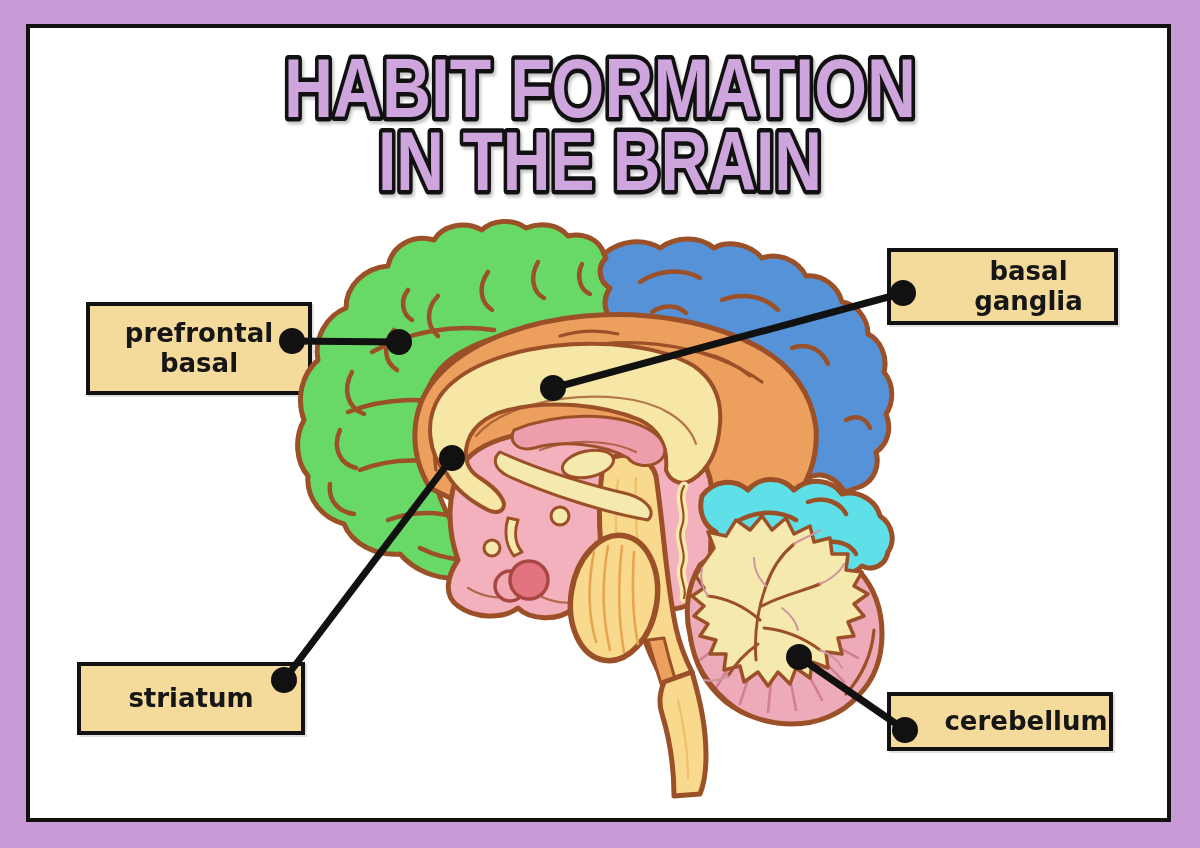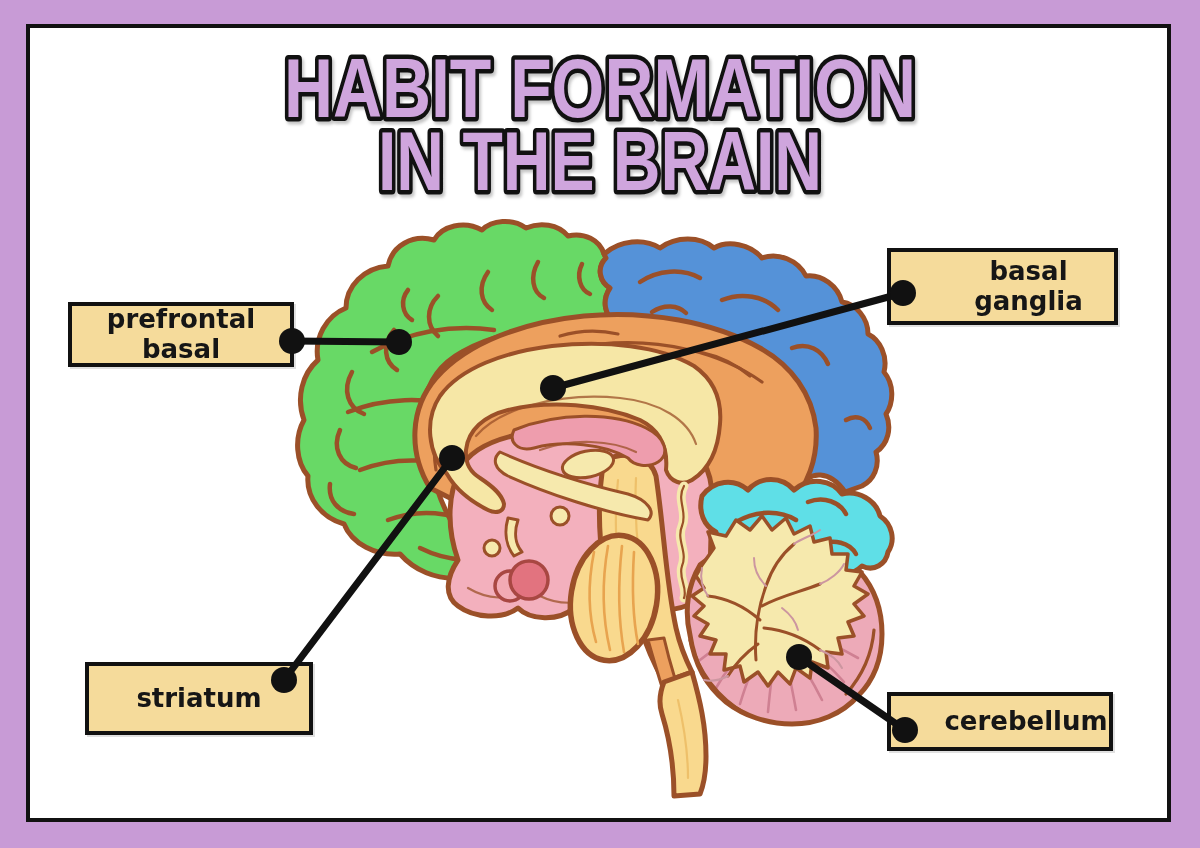--- a/index.html
+++ b/index.html
@@ -9,23 +9,23 @@
         border:4px solid var(--ink_black,#111);}
   .scene{position:absolute;left:0;top:0;width:1200px;height:848px;z-index:3;pointer-events:none;}
   .label-box{position:absolute;z-index:2;background:var(--label_tan,#f5db9b);
              border:4px solid var(--ink_black,#111);box-sizing:border-box;
              display:flex;flex-direction:column;justify-content:center;
              color:#161616;font-weight:bold;font-size:26px;line-height:1.12;
              box-shadow:2px 2px 0 rgba(0,0,0,0.12);}
   .label-box .txt{width:100%;text-align:center;}
   .label-box.left-dot{padding-left:52px;}
   .label-box.left-dot .txt{text-align:center;}
-  #label-prefrontal{left:68px;top:302px;width:226px;height:65px;align-items:center;}
+  #label-prefrontal{left:86px;top:302px;width:226px;height:93px;align-items:center;}
   #label-basal{left:887px;top:248px;width:231px;height:77px;}
-  #label-striatum{left:85px;top:662px;width:228px;height:73px;}
+  #label-striatum{left:77px;top:662px;width:228px;height:73px;}
   #label-cerebellum{left:887px;top:692px;width:226px;height:59px;}
   
   .f-green{fill:var(--green);} .f-blue{fill:var(--blue);} .f-cyan{fill:var(--cyan);}
   .f-orange{fill:var(--orange);} .f-cream{fill:var(--cream);} .f-pink{fill:var(--pink);}
   .f-pinkd{fill:var(--pink_dark);} .f-red{fill:var(--red);} .f-red2{fill:var(--red_light);}
   .f-yellow{fill:var(--yellow);} .f-cpink{fill:var(--cereb_pink);} .f-cream2{fill:var(--cream2);}
   .ol{stroke:var(--brown);stroke-width:5;stroke-linejoin:round;}
   .ol4{stroke:var(--brown);stroke-width:4;stroke-linejoin:round;}
   .ol3{stroke:var(--brown);stroke-width:3;stroke-linejoin:round;}
   .sq{fill:none;stroke:var(--brown);stroke-width:4.5;stroke-linecap:round;}

